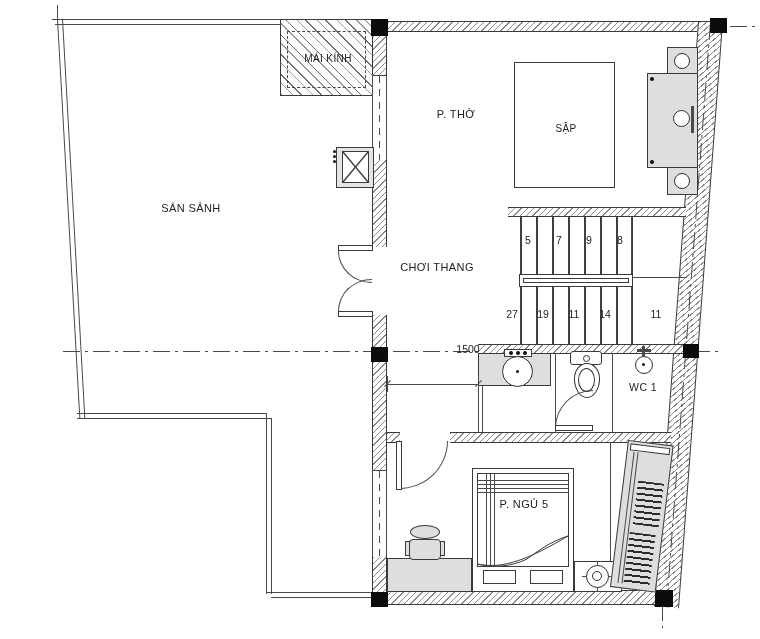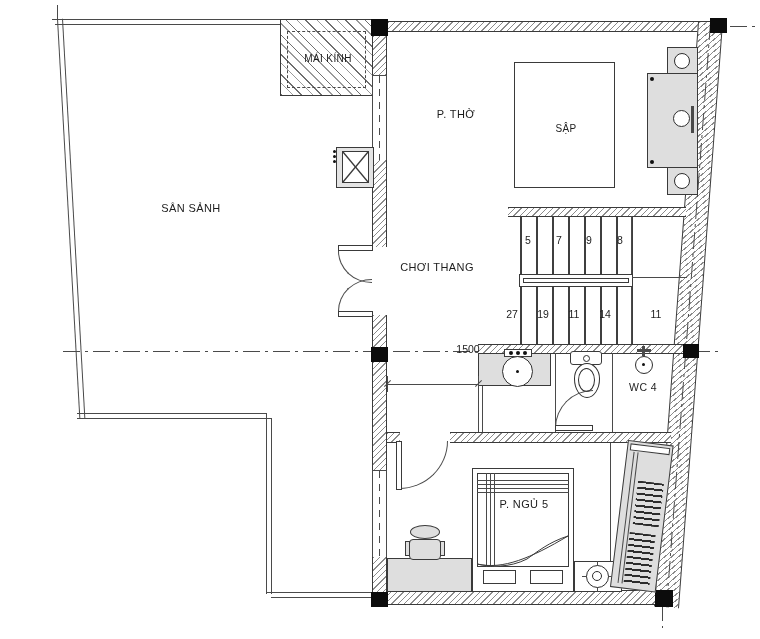--- a/index.html
+++ b/index.html
@@ -197,16 +197,16 @@
   <div class="ln" style="left:387px;top:384px;width:92px;height:1px;"></div>
   <div class="ln" style="left:383px;top:383px;width:9px;height:1px;transform:rotate(-45deg);"></div>
   <div class="ln" style="left:474px;top:383px;width:9px;height:1px;transform:rotate(-45deg);"></div>
   <div class="num" style="left:432px;top:349px;margin-left:36px;">1500</div>
 
   <div class="lbl" style="left:191px;top:208px;">SÂN SẢNH</div>
   <div class="lbl" style="left:328px;top:58px;font-size:10px;">MÁI KÍNH</div>
   <div class="lbl" style="left:456px;top:114px;">P. THỜ</div>
   <div class="lbl" style="left:566px;top:128px;font-size:10px;">SẬP</div>
   <div class="lbl" style="left:437px;top:267px;">CHƠI THANG</div>
-  <div class="lbl" style="left:643px;top:387px;font-size:10.5px;">WC 4</div>
+  <div class="lbl" style="left:643px;top:387px;font-size:10.5px;">WC 1</div>
   <div class="lbl" style="left:524px;top:504px;">P. NGỦ 5</div>
 
 </div>
 
 </body></html>

